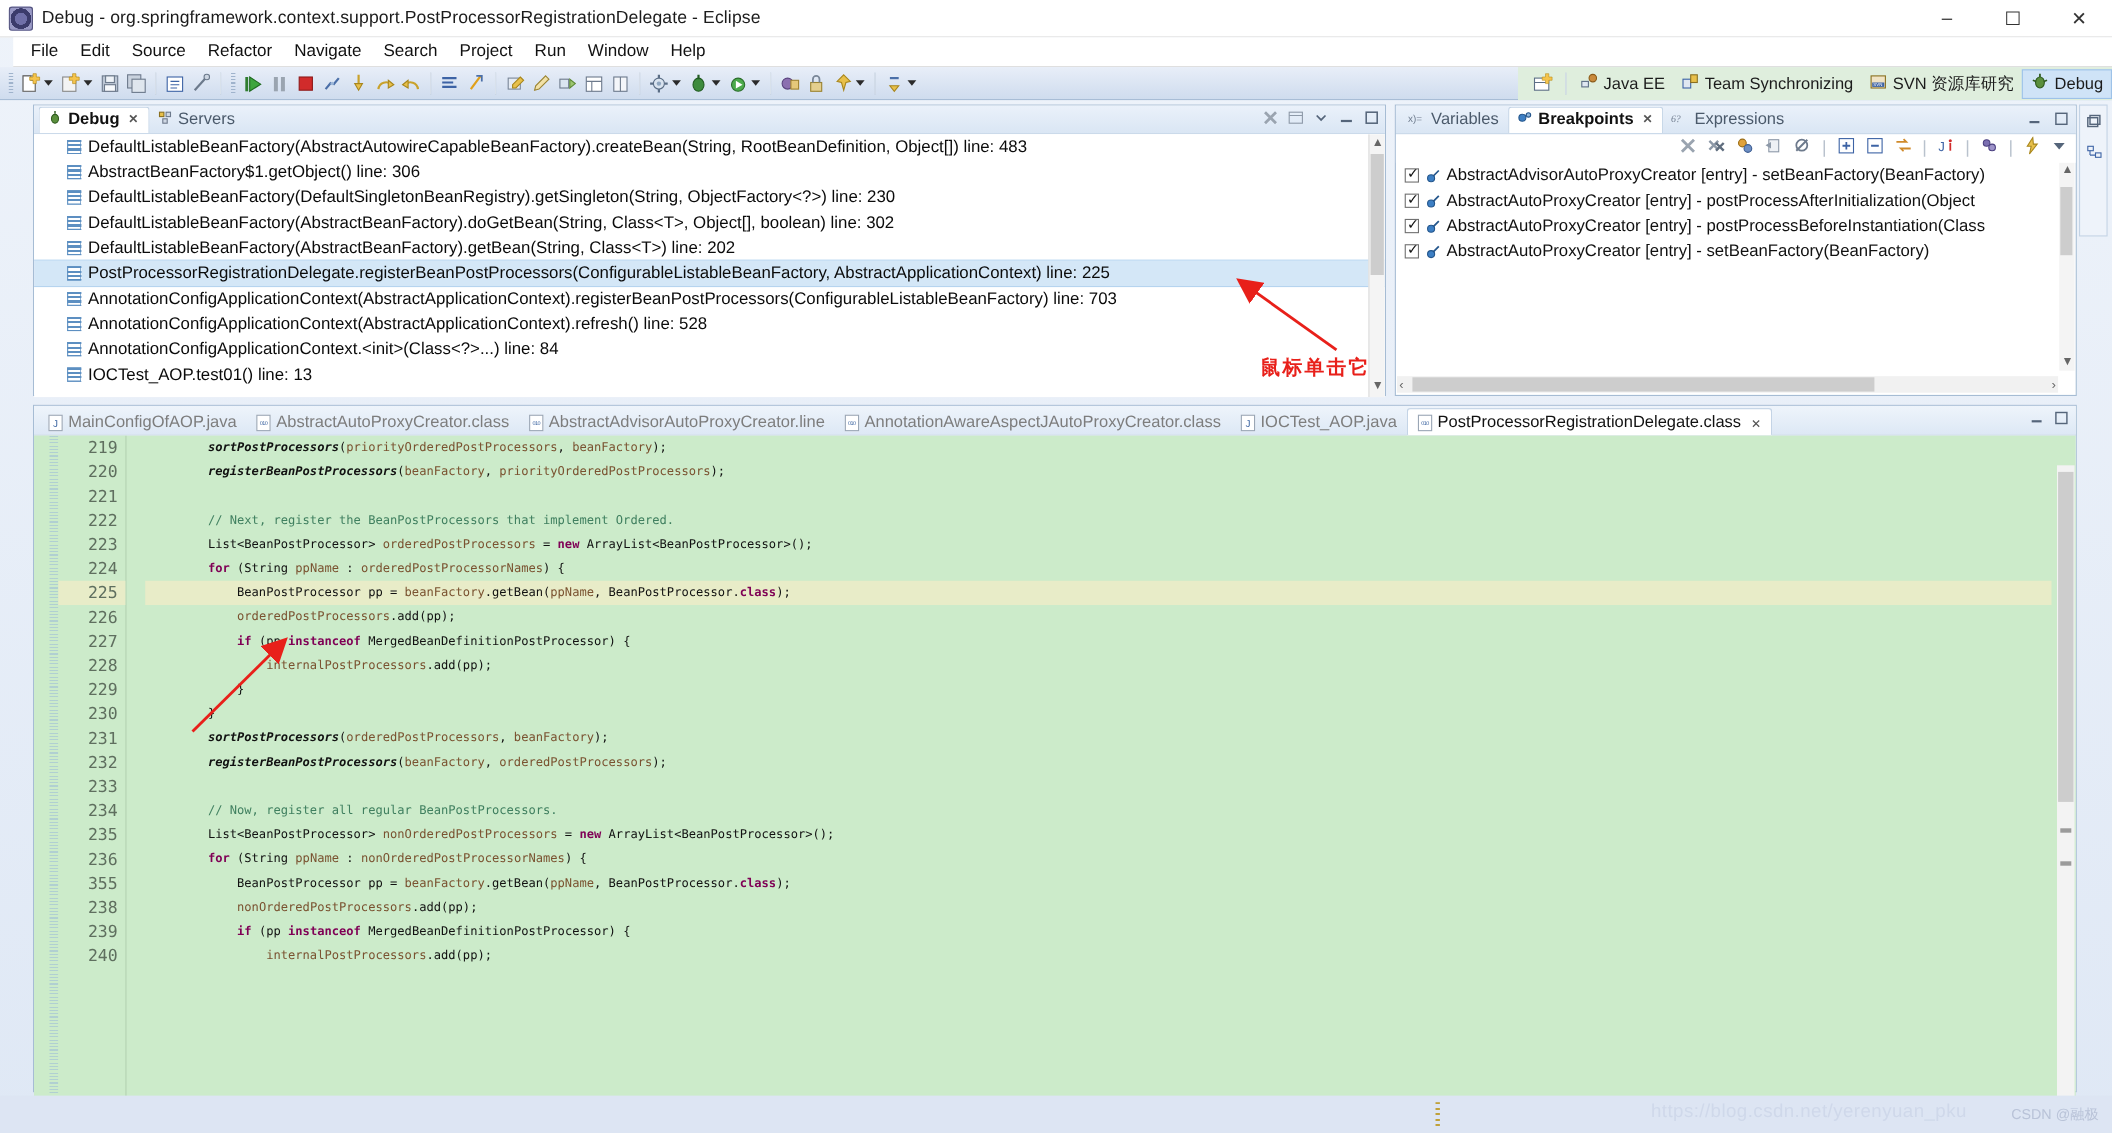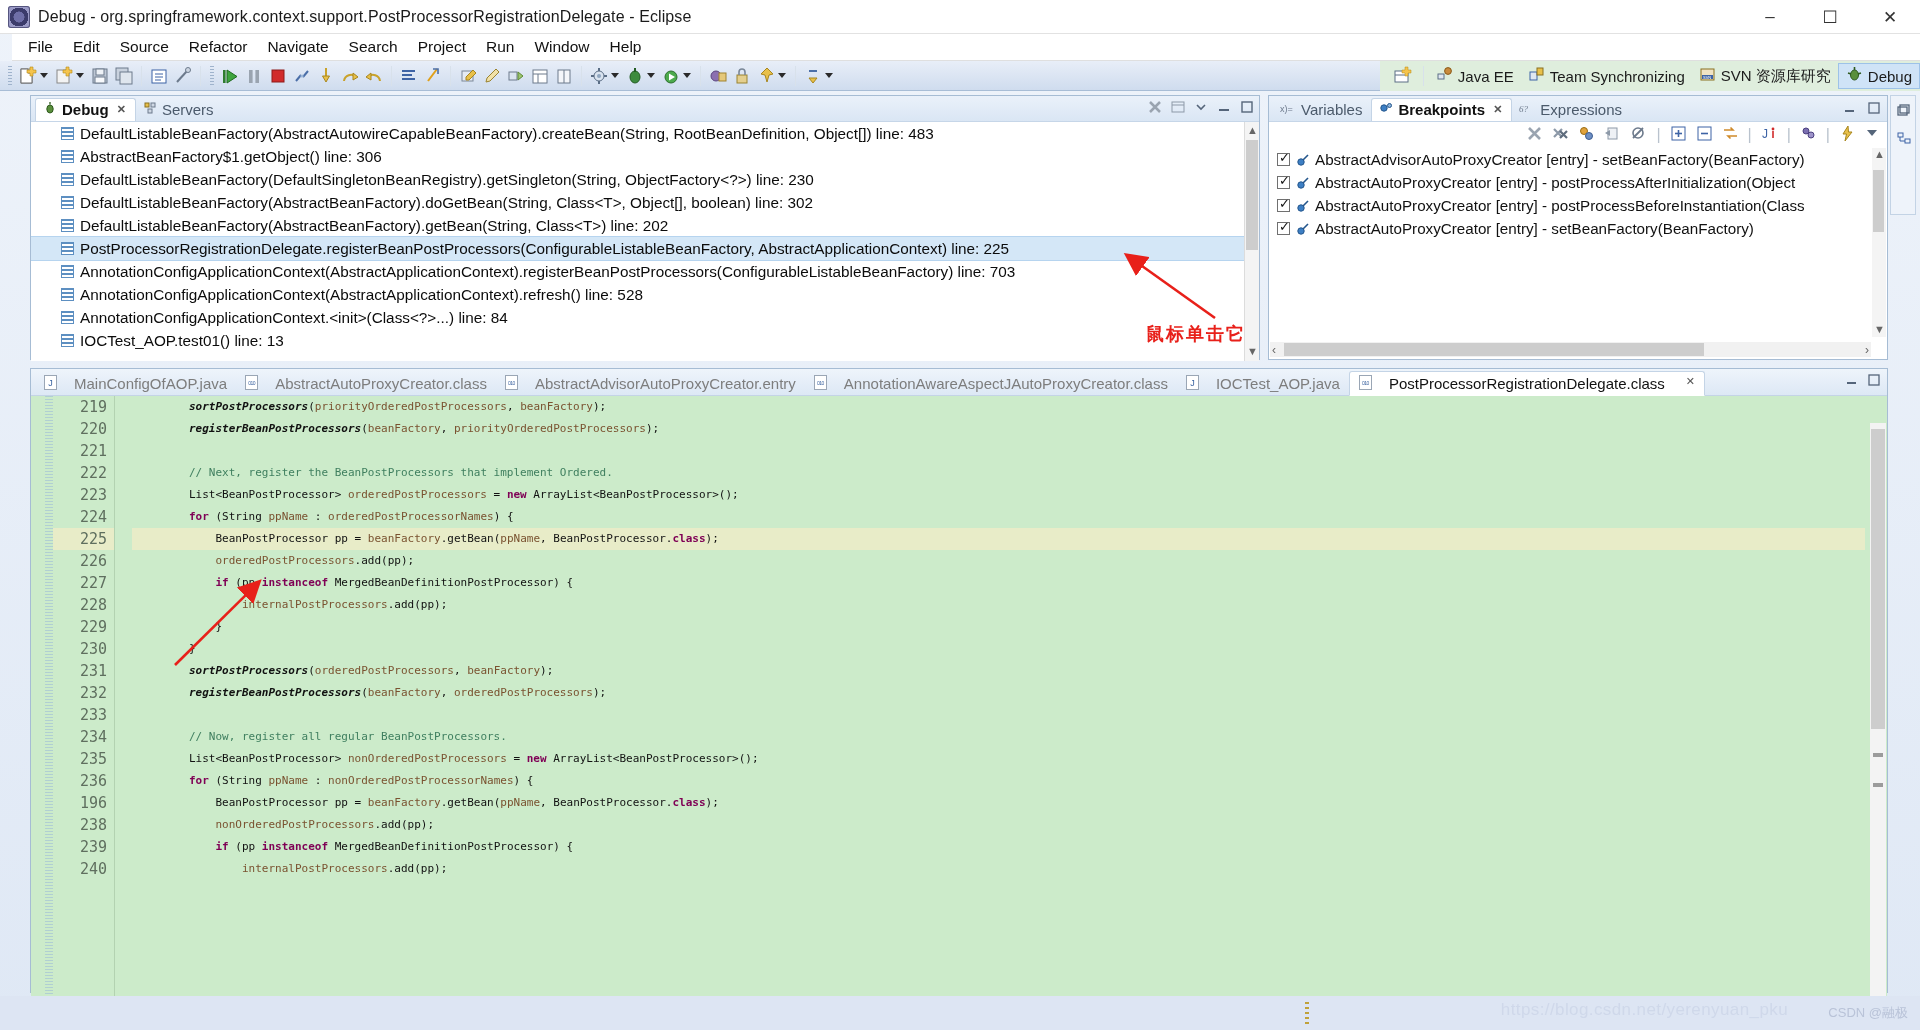--- a/index.html
+++ b/index.html
@@ -108,21 +108,21 @@
   .rightbar{ position:absolute; right:4px; top:95px; width:26px; height:120px;
              background:#eef3fa; border:1px solid #c3d3e5; }
   .rightbar div{ height:28px; display:flex;align-items:center;justify-content:center; }
 
   
   .editor{ position:absolute; left:30px; top:368px; width:1858px; height:625px;
            background:#fff; border:1px solid #a6bcd4; }
   .ed-tabs{ height:27px; display:flex; align-items:flex-end;
             background:linear-gradient(#eef4fb,#dde8f5); border-bottom:1px solid #c4d4e6;
             padding-left:4px; position:relative; }
-  .etab{ display:flex;align-items:flex-start;gap:17px;padding:3px 9px;font-size:15px;
+  .etab{ display:flex;align-items:flex-end;gap:5px;padding:3px 9px;font-size:15px;
          color:#7d7d7d; white-space:nowrap;}
   .etab.active{ background:#fff; color:#111; border:1px solid #c4d4e6;
                 border-bottom:1px solid #fff; border-radius:3px 3px 0 0;
                 position:relative; top:1px;}
   .ed-ico{ width:13px;height:15px;flex:none;border:1px solid #9aa6b5;background:#fff;}
   .ed-ico.cls{ background:#fff; }
   .ed-ico.cls::after{ content:"010"; font-size:5px; color:#3a63a0; display:block;
                       text-align:center; line-height:15px; letter-spacing:-.5px;}
   .ed-ico.jav::after{ content:"J"; font-size:9px;color:#3a63a0;display:block;
                       text-align:center;line-height:14px;}
@@ -735,21 +735,21 @@
     <div class="etab">
           <span class="ed-ico jav"></span>
           <span>MainConfigOfAOP.java</span>
         </div>
         <div class="etab">
           <span class="ed-ico cls"></span>
           <span>AbstractAutoProxyCreator.class</span>
         </div>
         <div class="etab">
           <span class="ed-ico cls"></span>
-          <span>AbstractAdvisorAutoProxyCreator.entry</span>
+          <span>AbstractAdvisorAutoProxyCreator.line</span>
         </div>
         <div class="etab">
           <span class="ed-ico cls"></span>
           <span>AnnotationAwareAspectJAutoProxyCreator.class</span>
         </div>
         <div class="etab">
           <span class="ed-ico jav"></span>
           <span>IOCTest_AOP.java</span>
         </div>
         <div class="etab active">
@@ -774,21 +774,21 @@
           <div class="lineno">227</div>
           <div class="lineno">228</div>
           <div class="lineno">229</div>
           <div class="lineno">230</div>
           <div class="lineno">231</div>
           <div class="lineno">232</div>
           <div class="lineno">233</div>
           <div class="lineno">234</div>
           <div class="lineno">235</div>
           <div class="lineno">236</div>
-          <div class="lineno">196</div>
+          <div class="lineno">355</div>
           <div class="lineno">238</div>
           <div class="lineno">239</div>
           <div class="lineno">240</div>
         </div>
       <div class="codearea" id="codearea">
           <div class="cline">        <span class="mth">sortPostProcessors</span>(<span class="fld">priorityOrderedPostProcessors</span>, <span class="fld">beanFactory</span>);</div>
           <div class="cline">        <span class="mth">registerBeanPostProcessors</span>(<span class="fld">beanFactory</span>, <span class="fld">priorityOrderedPostProcessors</span>);</div>
           <div class="cline"></div>
           <div class="cline">        <span class="cm">// Next, register the BeanPostProcessors that implement Ordered.</span></div>
           <div class="cline">        List&lt;BeanPostProcessor&gt; <span class="fld">orderedPostProcessors</span> = <span class="kw">new</span> ArrayList&lt;BeanPostProcessor&gt;();</div>

